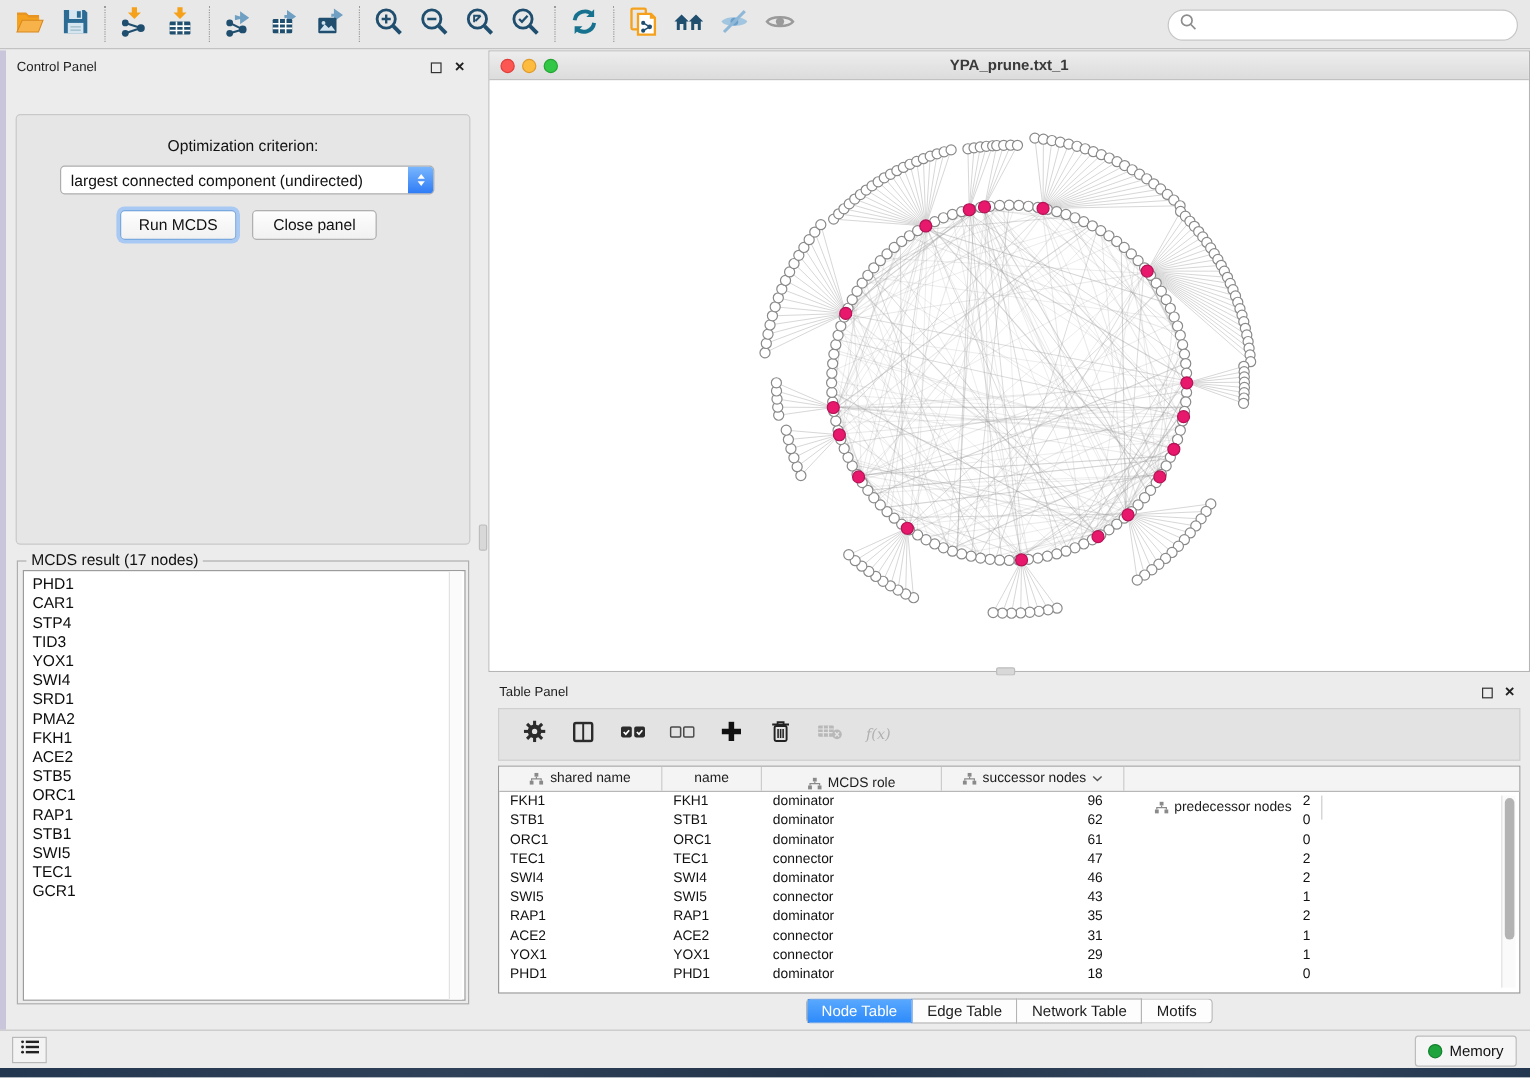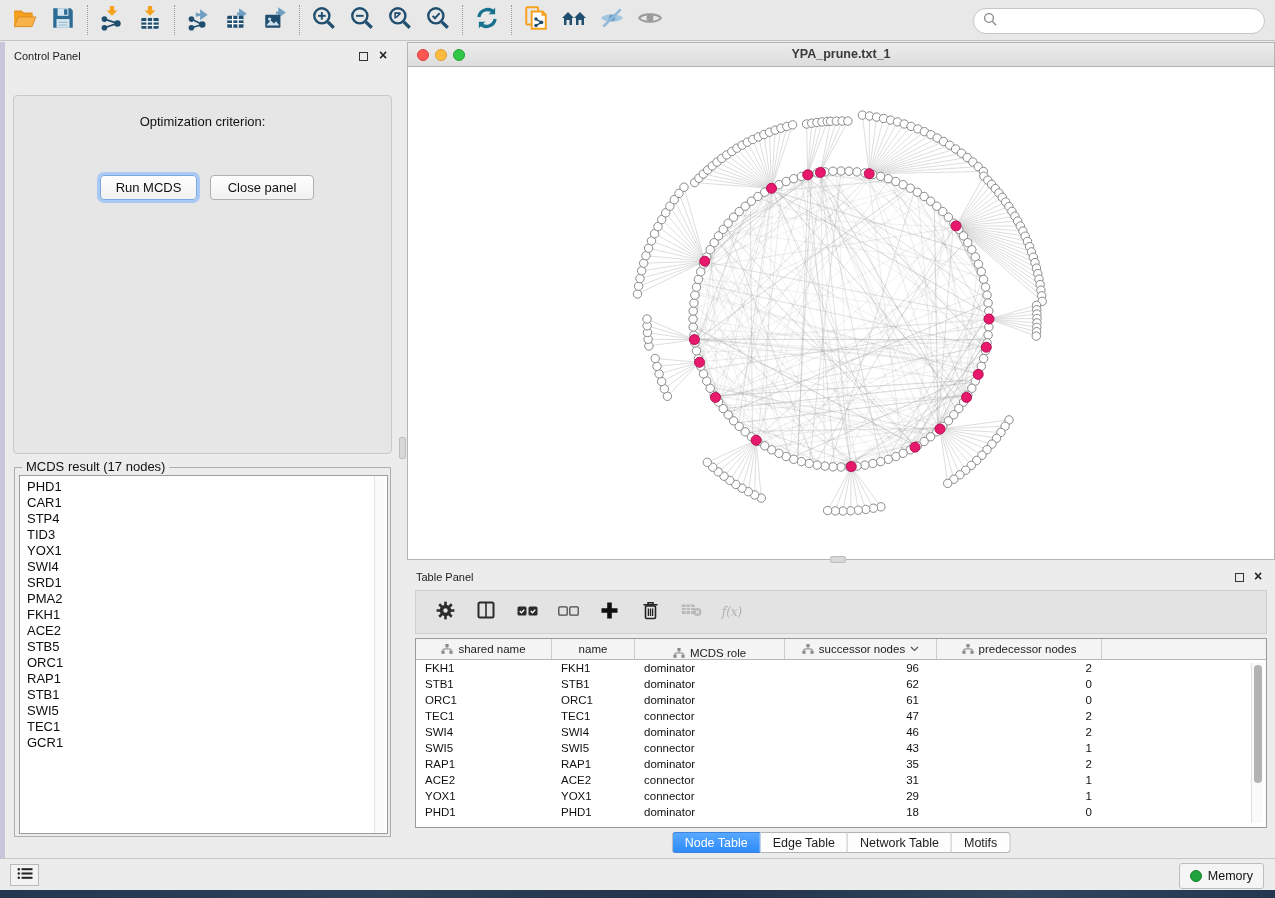--- a/index.html
+++ b/index.html
@@ -271,20 +271,27 @@
 <div id="desktop-bottom"></div>
 
 <div id="control-panel">
   <div class="panel-title">Control Panel</div>
   <div class="win-float" id="cp-float"></div>
   <div class="win-close" id="cp-close">×</div>
 
 
   <div id="cp-inner">
     <div id="opt-label">Optimization criterion:</div>
+    <div id="criterion-select">
+      <span class="sel-text">largest connected component (undirected)</span>
+      <span class="stepper">
+          <span class="up"></span>
+          <span class="down"></span>
+        </span>
+    </div>
     <div class="btn" id="run-mcds">Run MCDS</div>
     <div class="btn" id="close-panel">Close panel</div>
   </div>
 
   <div id="mcds-fieldset">
     <div id="mcds-legend">MCDS result (17 nodes)</div>
     <div id="mcds-result-list">
         <div class="mcds-item">PHD1</div>
         <div class="mcds-item">CAR1</div>
         <div class="mcds-item">STP4</div>
@@ -1073,21 +1080,21 @@
               <rect x="4.4" y="0" width="3.2" height="3.2"></rect>
               <rect x="0.4" y="6.6" width="3.2" height="3.2"></rect>
               <rect x="8.4" y="6.6" width="3.2" height="3.2"></rect>
             </g>
           </svg>
           <span>successor nodes</span>
           <svg width="9" height="6" viewBox="0 0 9 6">
             <path d="M1 1l3.5 3.5L8 1" stroke="#555" stroke-width="1.2" fill="none"></path>
           </svg>
         </div>
-        <div class="th" style="width: 165px;">
+        <div class="th" style="width: 165px; margin-top: 24px;">
           <svg width="12" height="11" viewBox="0 0 12 11">
             <path d="M6 3.2V5M2 6.6V5h8v1.6" stroke="#8a8a8a" fill="none"></path>
             <g fill="#8a8a8a">
               <rect x="4.4" y="0" width="3.2" height="3.2"></rect>
               <rect x="0.4" y="6.6" width="3.2" height="3.2"></rect>
               <rect x="8.4" y="6.6" width="3.2" height="3.2"></rect>
             </g>
           </svg>
           <span>predecessor nodes</span>
         </div>

